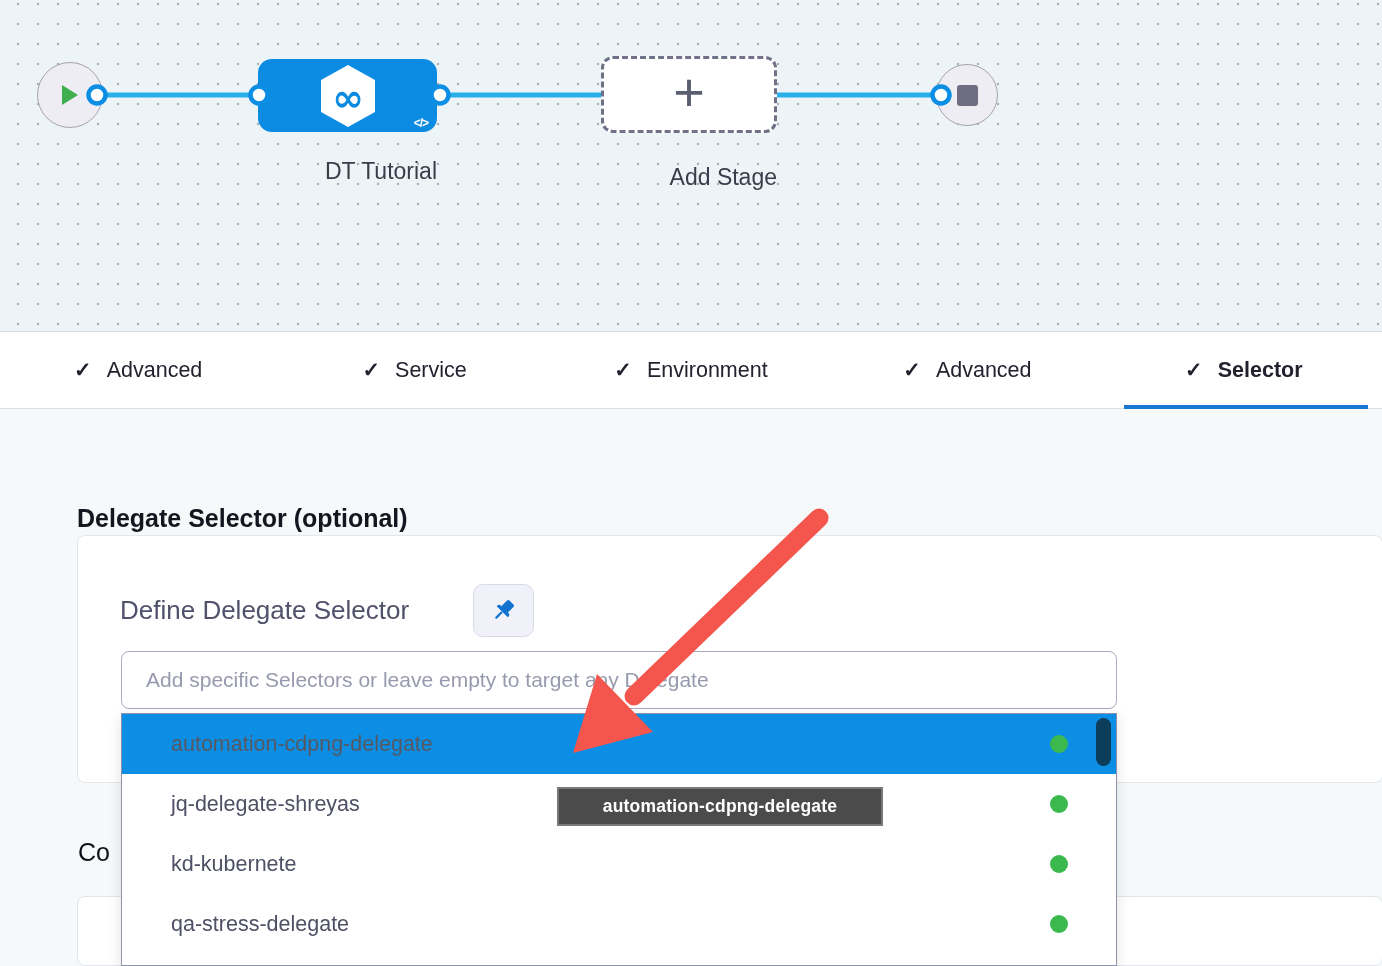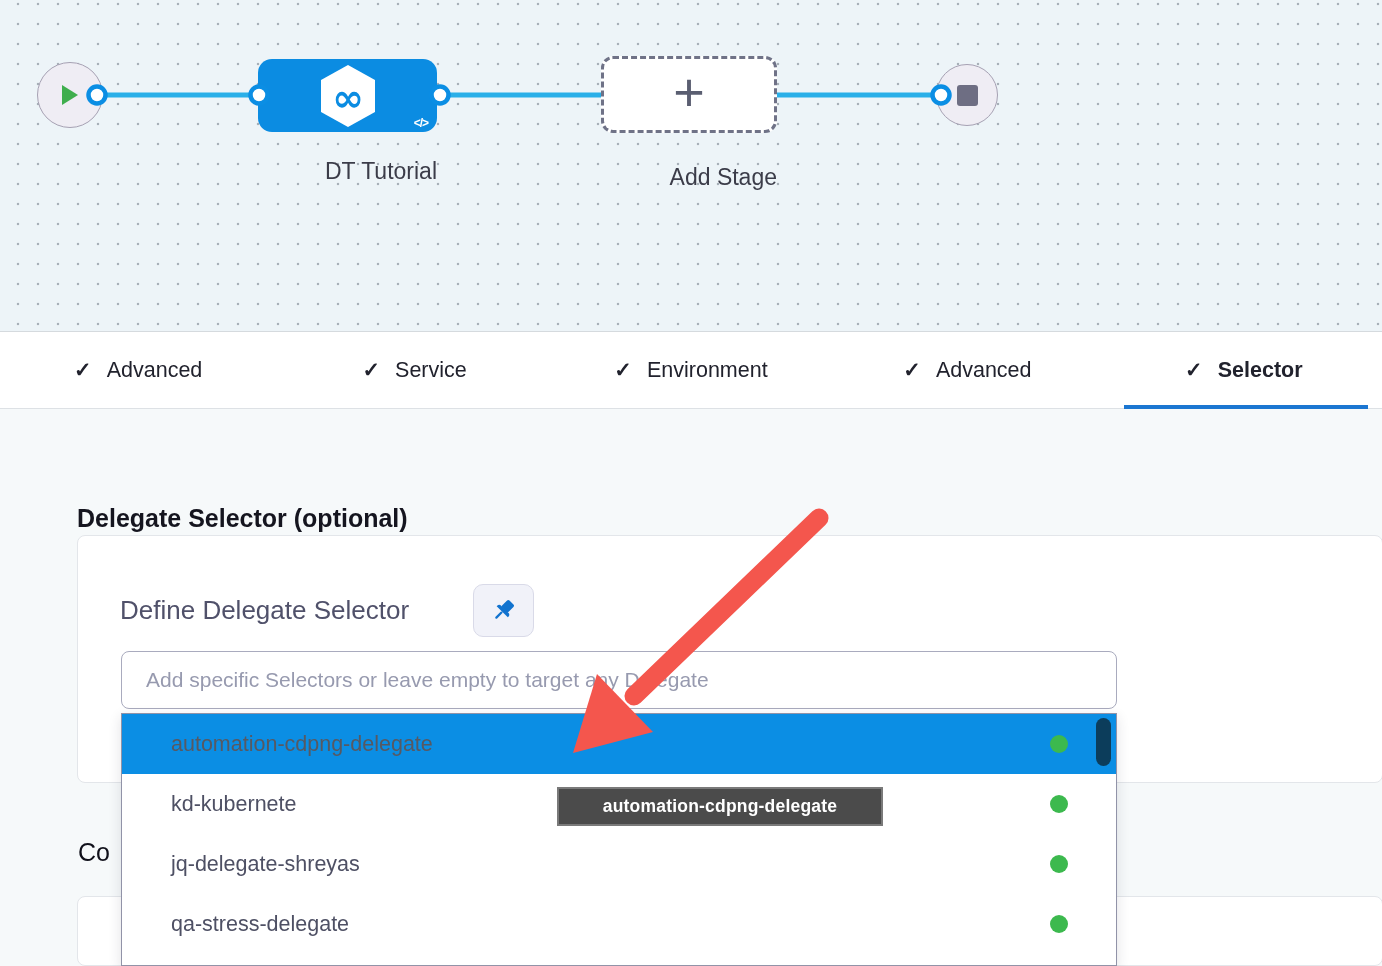--- a/index.html
+++ b/index.html
@@ -175,25 +175,25 @@
   </div>
 
   <input class="selector-input" type="text" placeholder="Add specific Selectors or leave empty to target any Delegate" style="">
 
   <div class="dropdown">
     <div class="dd-row highlighted">
       <span class="dd-label">automation-cdpng-delegate</span>
       <span class="status-dot"></span>
     </div>
     <div class="dd-row">
+      <span class="dd-label">jq-delegate-shreyas</span>
+      <span class="status-dot"></span>
+    </div>
+    <div class="dd-row">
       <span class="dd-label">kd-kubernete</span>
-      <span class="status-dot"></span>
-    </div>
-    <div class="dd-row">
-      <span class="dd-label">jq-delegate-shreyas</span>
       <span class="status-dot"></span>
     </div>
     <div class="dd-row">
       <span class="dd-label">qa-stress-delegate</span>
       <span class="status-dot"></span>
     </div>
     <div class="dd-scrollthumb"></div>
   </div>
 
   <div class="tooltip">automation-cdpng-delegate</div>

